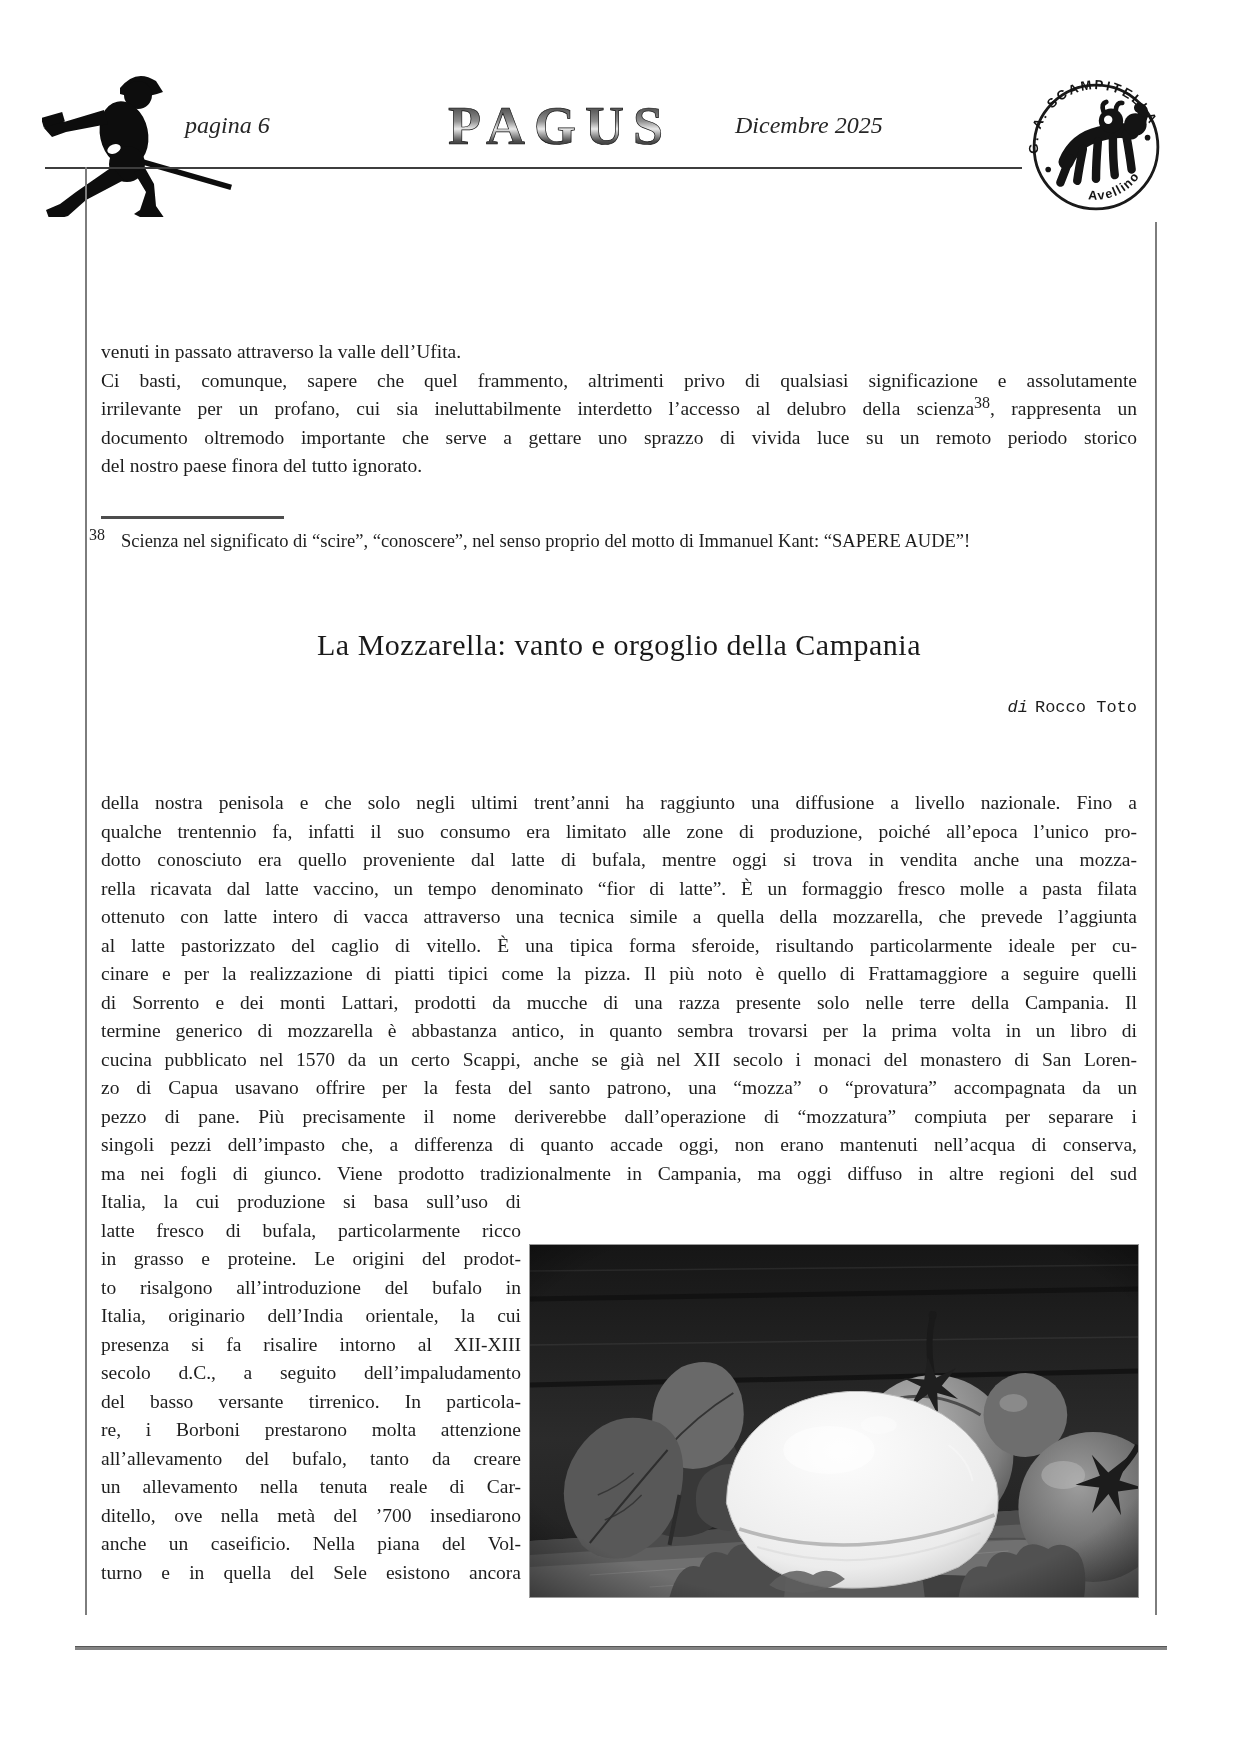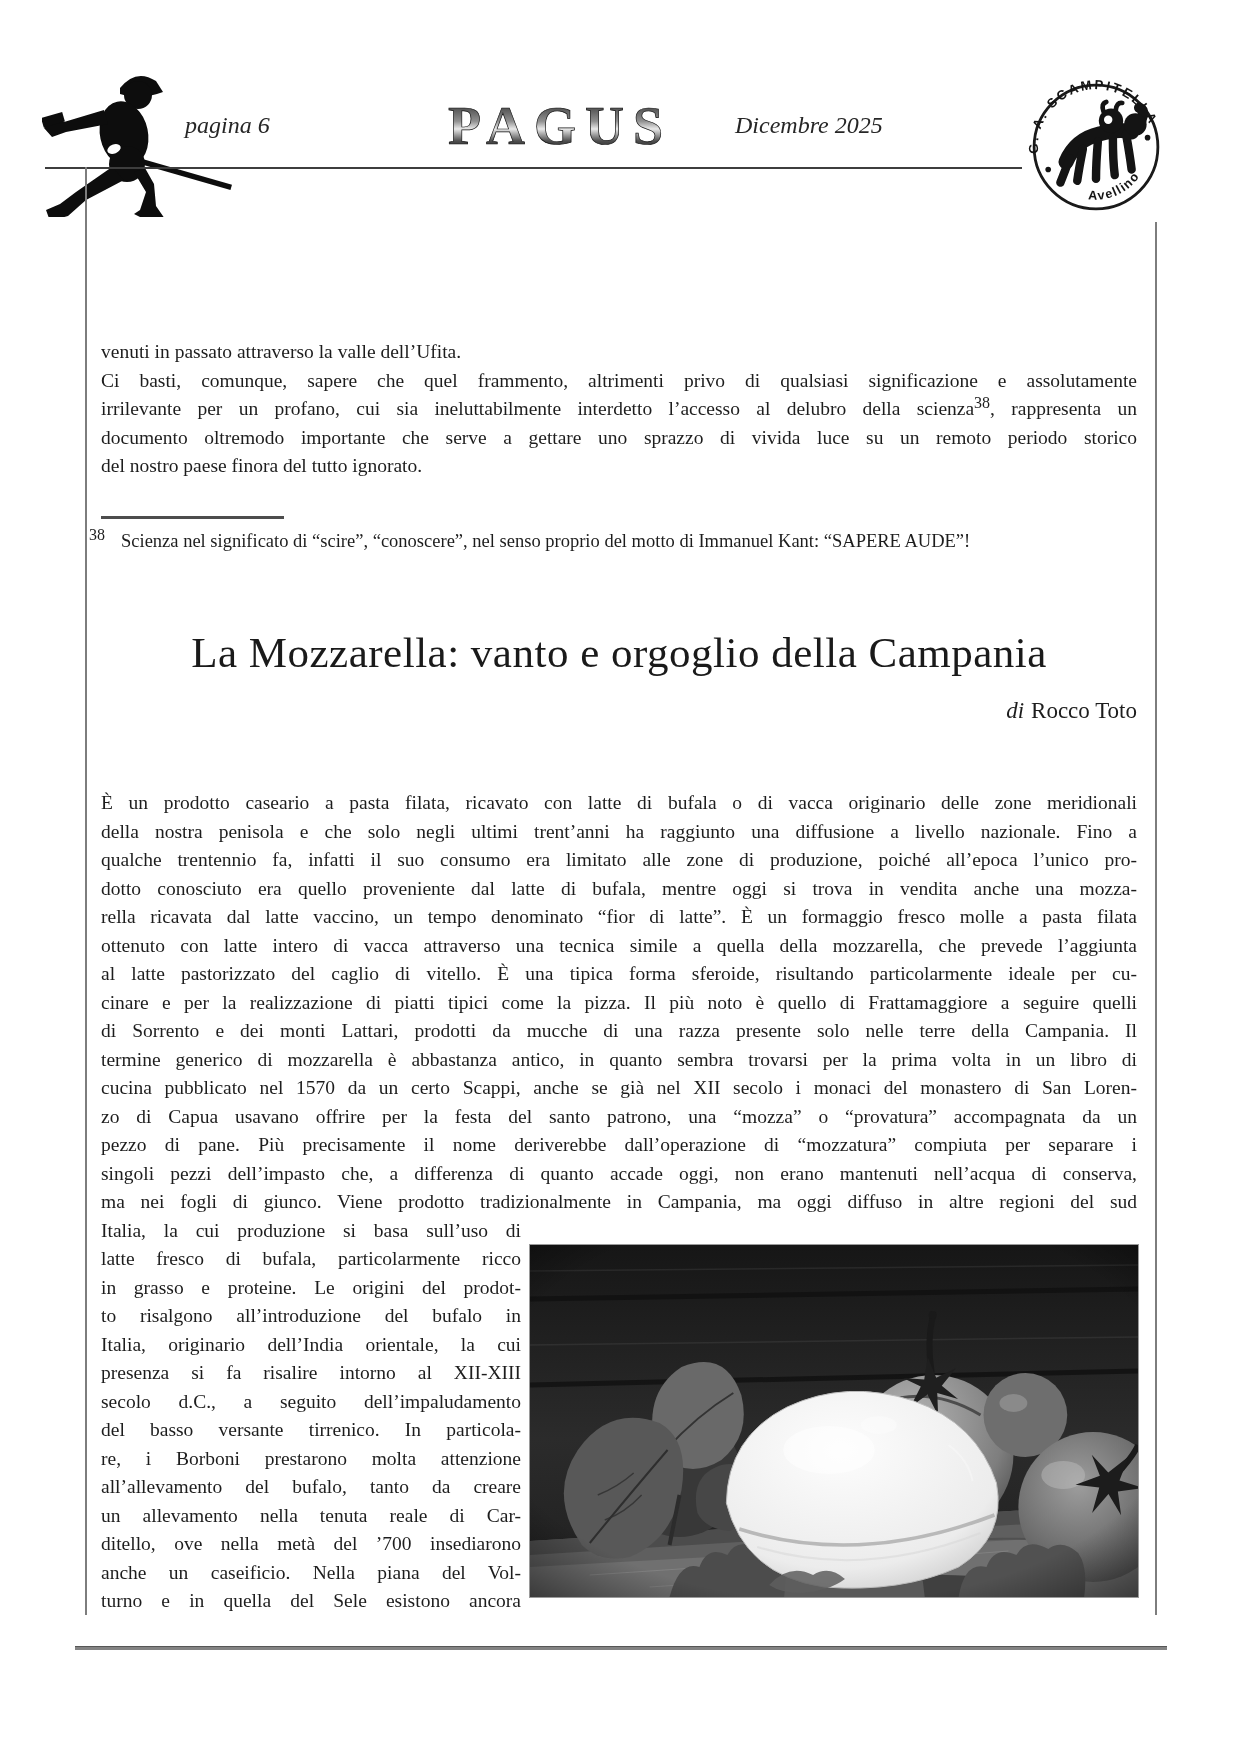--- a/index.html
+++ b/index.html
@@ -23,23 +23,23 @@
   #articleBlock{left:101px;top:789px;width:1036px;}
   .narrow{width:420px;}
   .sup{vertical-align:super;font-size:16px;line-height:0;}
 
   
   .fnrule{left:101px;top:516px;width:183px;height:2.5px;background:#4d4d4d;}
   .footnote{left:89px;top:528px;width:1000px;font-size:18.5px;line-height:26px;}
   .footnote .sup{margin-right:16px;}
 
   
-  .title{left:101px;top:628px;width:1036px;text-align:center;font-size:43px;
+  .title{left:101px;top:628px;width:1036px;text-align:center;font-size:30px;
          letter-spacing:0.5px;color:#1a1a1a;line-height:1.15;}
-  .byline{left:101px;top:698px;width:1036px;text-align:right;font-size:23px;}
+  .byline{left:101px;top:698px;width:1036px;text-align:right;font-size:17px;font-family:Liberation Mono, monospace;}
   .it{font-style:italic;}
   .byline .it{margin-right:7px;}
 
   
   #warrior{left:42px;top:72px;}
   #pagina{left:185px;top:112px;}
   #masthead{left:430px;top:96px;}
   #issuedate{left:735px;top:112px;}
   #stamp{left:1021px;top:72px;}
   #photo{left:529px;top:1244px;width:608px;height:352px;border:1px solid #9a9a9a;}
@@ -129,21 +129,20 @@
   <div class="abs footnote">
     <span class="sup">38</span><span>Scienza nel significato di “scire”, “conoscere”, nel senso proprio del motto di Immanuel Kant: “SAPERE AUDE”!</span>
   </div>
 
   <div class="abs title">La Mozzarella: vanto e orgoglio della Campania</div>
   <div class="abs byline">
     <span class="it">di</span><span>Rocco Toto</span>
   </div>
 
   <div id="articleBlock" class="abs">
-    <div class="ln">È un prodotto caseario a pasta filata, ricavato con latte di bufala o di vacca originario delle zone meridionali</div>
     <div class="ln">della nostra penisola e che solo negli ultimi trent’anni ha raggiunto una diffusione a livello nazionale. Fino a</div>
     <div class="ln">qualche trentennio fa, infatti il suo consumo era limitato alle zone di produzione, poiché all’epoca l’unico pro-</div>
     <div class="ln">dotto conosciuto era quello proveniente dal latte di bufala, mentre oggi si trova in vendita anche una mozza-</div>
     <div class="ln">rella ricavata dal latte vaccino, un tempo denominato “fior di latte”. È un formaggio fresco molle a pasta filata</div>
     <div class="ln">ottenuto con latte intero di vacca attraverso una tecnica simile a quella della mozzarella, che prevede l’aggiunta</div>
     <div class="ln">al latte pastorizzato del caglio di vitello. È una tipica forma sferoide, risultando particolarmente ideale per cu-</div>
     <div class="ln">cinare e per la realizzazione di piatti tipici come la pizza. Il più noto è quello di Frattamaggiore a seguire quelli</div>
     <div class="ln">di Sorrento e dei monti Lattari, prodotti da mucche di una razza presente solo nelle terre della Campania. Il</div>
     <div class="ln">termine generico di mozzarella è abbastanza antico, in quanto sembra trovarsi per la prima volta in un libro di</div>
     <div class="ln">cucina pubblicato nel 1570 da un certo Scappi, anche se già nel XII secolo i monaci del monastero di San Loren-</div>

